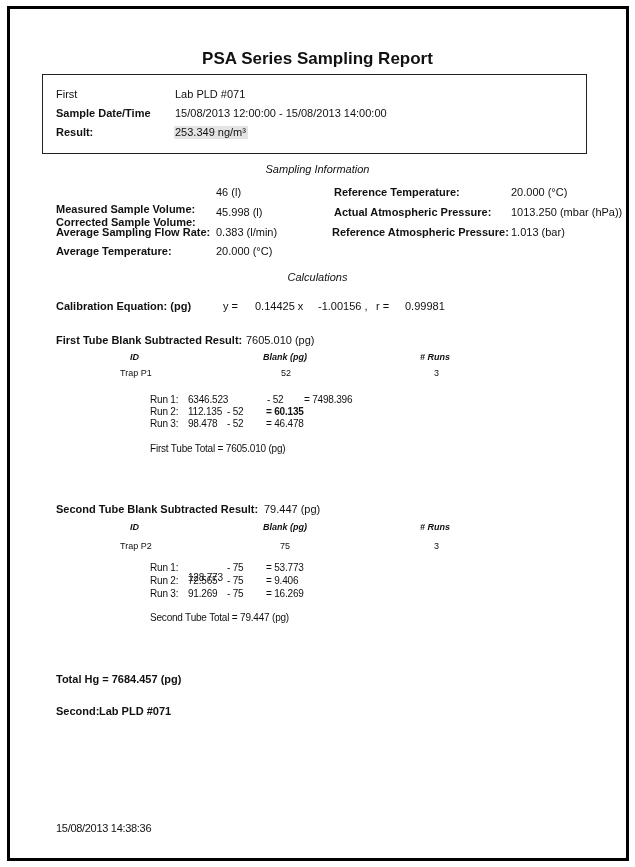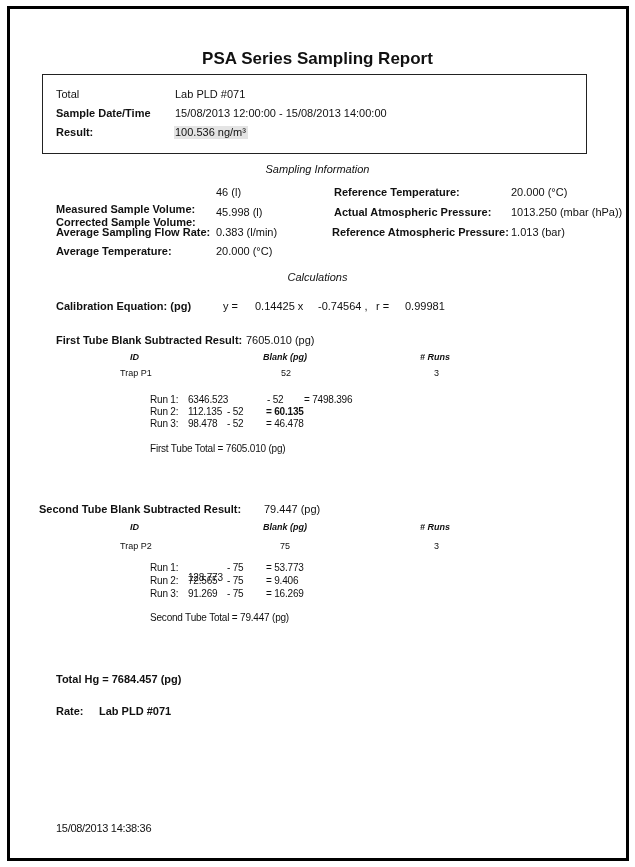--- a/index.html
+++ b/index.html
@@ -20,26 +20,26 @@
   .mono { font-size: 10px; letter-spacing: -0.2px; margin-left: 20px; }
 </style>
 </head>
 <body>
 
 <div class="frame"></div>
 
 <div class="abs title">PSA Series Sampling Report</div>
 
 <div class="infobox"></div>
-<div class="abs lbl" style="left:56px;top:88px;font-weight:normal;font-size:11px;">Total</div>
+<div class="abs lbl" style="left:56px;top:88px;font-weight:normal;font-size:11px;">First</div>
 <div class="abs val" style="left:175px;top:88px;">Lab PLD #071</div>
 <div class="abs lbl" style="left:56px;top:107px;">Sample Date/Time</div>
 <div class="abs val" style="left:175px;top:107px;">15/08/2013 12:00:00 - 15/08/2013 14:00:00</div>
 <div class="abs lbl" style="left:56px;top:126px;">Result:</div>
-<div class="abs val hl" style="left:174px;top:126px;">100.536 ng/m³</div>
+<div class="abs val hl" style="left:174px;top:126px;">253.349 ng/m³</div>
 
 <div class="abs sec" style="top:163px;">Sampling Information</div>
 
 <div class="abs lbl" style="left:56px;top:186px;margin-top:17px;">Measured Sample Volume:</div>
 <div class="abs val" style="left:216px;top:186px;">46 (l)</div>
 <div class="abs lbl" style="left:56px;top:206px;margin-top:10px;">Corrected Sample Volume:</div>
 <div class="abs val" style="left:216px;top:206px;">45.998 (l)</div>
 <div class="abs lbl" style="left:56px;top:226px;">Average Sampling Flow Rate:</div>
 <div class="abs val" style="left:216px;top:226px;">0.383 (l/min)</div>
 <div class="abs lbl" style="left:56px;top:245px;">Average Temperature:</div>
@@ -50,21 +50,21 @@
 <div class="abs lbl" style="left:334px;top:206px;">Actual Atmospheric Pressure:</div>
 <div class="abs val" style="left:511px;top:206px;">1013.250 (mbar (hPa))</div>
 <div class="abs lbl" style="left:332px;top:226px;">Reference Atmospheric Pressure:</div>
 <div class="abs val" style="left:511px;top:226px;">1.013 (bar)</div>
 
 <div class="abs sec" style="top:271px;">Calculations</div>
 
 <div class="abs lbl" style="left:56px;top:300px;">Calibration Equation: (pg)</div>
 <div class="abs val" style="left:223px;top:300px;">y =</div>
 <div class="abs val" style="left:255px;top:300px;">0.14425 x</div>
-<div class="abs val" style="left:318px;top:300px;">-0.74564 ,</div>
+<div class="abs val" style="left:318px;top:300px;">-1.00156 ,</div>
 <div class="abs val" style="left:376px;top:300px;">r =</div>
 <div class="abs val" style="left:405px;top:300px;">0.99981</div>
 
 <div class="abs lbl" style="left:56px;top:334px;">First Tube Blank Subtracted Result:</div>
 <div class="abs val" style="left:246px;top:334px;">7605.010 (pg)</div>
 <div class="abs th" style="left:130px;top:352px;">ID</div>
 <div class="abs th" style="left:263px;top:352px;">Blank (pg)</div>
 <div class="abs th" style="left:420px;top:352px;"># Runs</div>
 <div class="abs td" style="left:120px;top:368px;">Trap P1</div>
 <div class="abs td" style="left:281px;top:368px;">52</div>
@@ -77,21 +77,21 @@
 <div class="abs mono" style="left:130px;top:406px;">Run 2:</div>
 <div class="abs mono" style="left:168px;top:406px;">112.135</div>
 <div class="abs mono" style="left:207px;top:406px;">- 52</div>
 <div class="abs mono" style="left:246px;top:406px;font-weight:bold;">= 60.135</div>
 <div class="abs mono" style="left:130px;top:418px;">Run 3:</div>
 <div class="abs mono" style="left:168px;top:418px;">98.478</div>
 <div class="abs mono" style="left:207px;top:418px;">- 52</div>
 <div class="abs mono" style="left:246px;top:418px;">= 46.478</div>
 <div class="abs mono" style="left:130px;top:443px;">First Tube Total = 7605.010 (pg)</div>
 
-<div class="abs lbl" style="left:39px;top:503px;">Second Tube Blank Subtracted Result:</div>
+<div class="abs lbl" style="left:56px;top:503px;">Second Tube Blank Subtracted Result:</div>
 <div class="abs val" style="left:264px;top:503px;">79.447 (pg)</div>
 <div class="abs th" style="left:130px;top:522px;">ID</div>
 <div class="abs th" style="left:263px;top:522px;">Blank (pg)</div>
 <div class="abs th" style="left:420px;top:522px;"># Runs</div>
 <div class="abs td" style="left:120px;top:541px;">Trap P2</div>
 <div class="abs td" style="left:280px;top:541px;">75</div>
 <div class="abs td" style="left:434px;top:541px;">3</div>
 
 <div class="abs mono" style="left:130px;top:562px;">Run 1:</div>
 <div class="abs mono" style="left:168px;top:572px;">128.773</div>
@@ -101,16 +101,16 @@
 <div class="abs mono" style="left:168px;top:575px;">72.565</div>
 <div class="abs mono" style="left:207px;top:575px;">- 75</div>
 <div class="abs mono" style="left:246px;top:575px;">= 9.406</div>
 <div class="abs mono" style="left:130px;top:588px;">Run 3:</div>
 <div class="abs mono" style="left:168px;top:588px;">91.269</div>
 <div class="abs mono" style="left:207px;top:588px;">- 75</div>
 <div class="abs mono" style="left:246px;top:588px;">= 16.269</div>
 <div class="abs mono" style="left:130px;top:612px;">Second Tube Total = 79.447 (pg)</div>
 
 <div class="abs lbl" style="left:56px;top:673px;">Total Hg = 7684.457 (pg)</div>
-<div class="abs lbl" style="left:56px;top:705px;">Rate:</div>
+<div class="abs lbl" style="left:56px;top:705px;">Second:</div>
 <div class="abs lbl" style="left:99px;top:705px;">Lab PLD #071</div>
 
 <div class="abs val" style="left:56px;top:822px;letter-spacing:-0.3px;">15/08/2013 14:38:36</div>
 
 </body></html>

